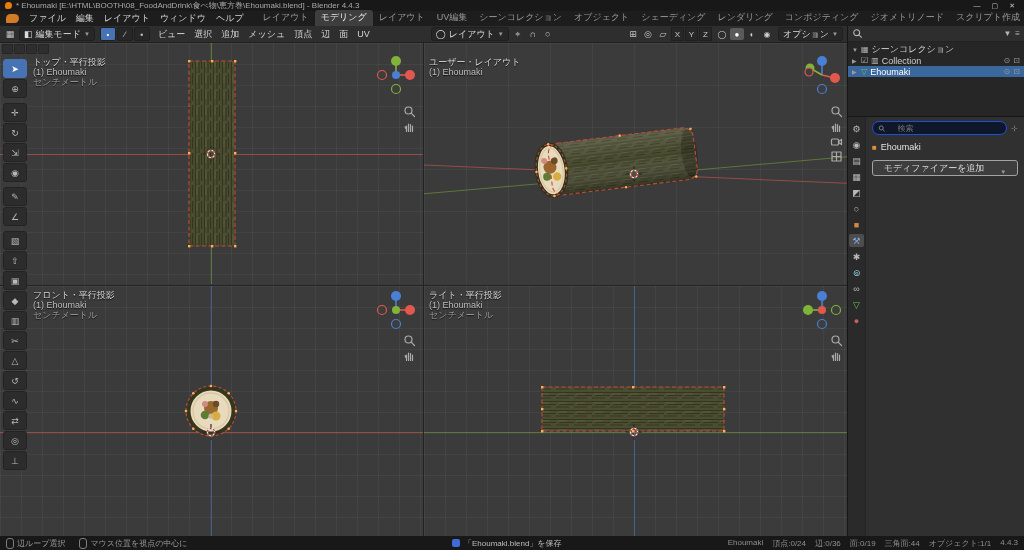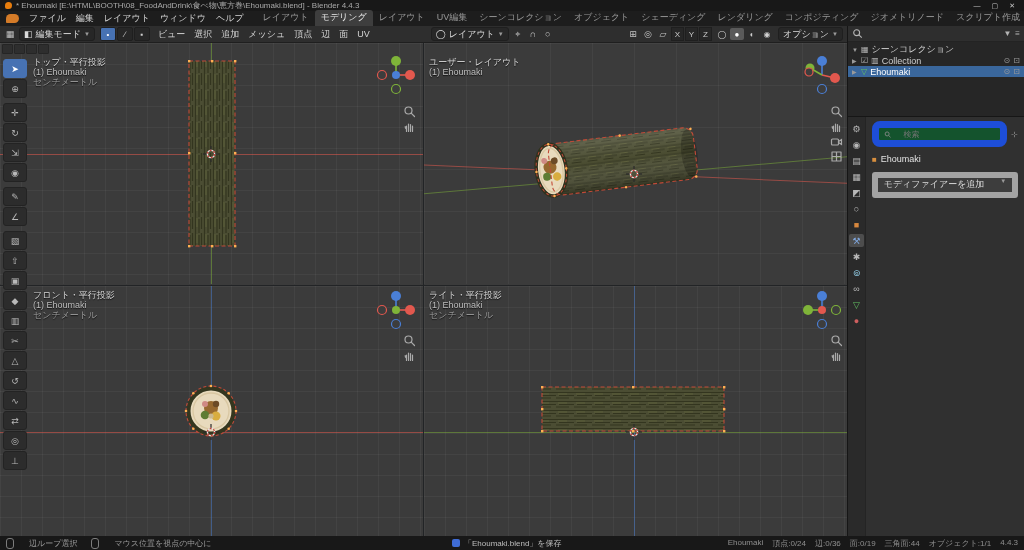--- a/index.html
+++ b/index.html
@@ -93,30 +93,30 @@
   .ol-icon.mesh{color:#63c163}
   .ol-spacer{flex:1}
   .ol-vis{font-size:8px;color:#9b9b9b}
 
   #props{flex:1;display:flex;min-height:0}
   #prop-tabs{width:17px;background:#2a2a2a;display:flex;flex-direction:column;align-items:center;padding-top:5px;gap:3px;border-right:1px solid #242424}
   .prop-tab{width:15px;height:13px;display:flex;align-items:center;justify-content:center;font-size:9px;border-radius:2px;flex:none}
   .prop-tab.active{background:#4d4d4d}
   #prop-main{flex:1;padding:4px 6px;min-width:0}
   .search-row{display:flex;align-items:center;gap:4px}
-  .search-field{flex:1;background:#14532d;border:7px solid #1d4ed8;border-radius:8px;height:12px;display:flex;align-items:center;gap:12px;padding:0 5px}
+  .search-field{flex:1;background:#0f172a;border:1px solid #1d4ed8;border-radius:8px;height:12px;display:flex;align-items:center;gap:12px;padding:0 5px}
   .search-field input{background:transparent;border:none;outline:none;color:#9a9a9a;font-size:8px;width:100%;font-family:inherit;padding:0}
   .pin-icon{color:#9a9a9a;font-size:8px}
   .breadcrumb{display:flex;align-items:center;gap:4px;color:#e2e2e2;margin:7px 0 8px;font-size:9px}
   .bc-icon{color:#d88f3e;font-size:8px}
-  .add-mod-btn{background:#3d3d3d;border:6px solid #a3a3a3;border-radius:3px;height:14px;display:flex;align-items:flex-start;justify-content:center;color:#dcdcdc;gap:16px}
+  .add-mod-btn{background:#3d3d3d;border:1px solid #a3a3a3;border-radius:3px;height:14px;display:flex;align-items:flex-end;justify-content:center;color:#dcdcdc;gap:16px}
 
   
   #statusbar{position:absolute;left:0;right:0;bottom:0;height:14px;background:#181818;display:flex;align-items:center;font-size:8px;color:#9a9a9a;padding:0 6px}
-  .sb-hint{display:flex;align-items:center;gap:15px;margin-right:14px}
+  .sb-hint{display:flex;align-items:center;gap:3px;margin-right:14px}
   .mouse-ico{width:6px;height:9px;border:1px solid #7d7d7d;border-radius:3px}
   .sb-center{position:absolute;left:452px;display:flex;align-items:center;gap:4px;color:#bdbdbd}
   .save-ico{width:8px;height:8px;border-radius:2px;background:#3f6cd6}
   .sb-right{margin-left:auto;display:flex;gap:9px;color:#8f8f8f;white-space:nowrap}
 
   .roll-svg{position:absolute;z-index:2}
   .cursor3d{position:absolute;width:16px;height:16px;z-index:3}
   .cursor3d line{stroke:#2b2b2b;stroke-width:1.2}
 </style>
 </head>

